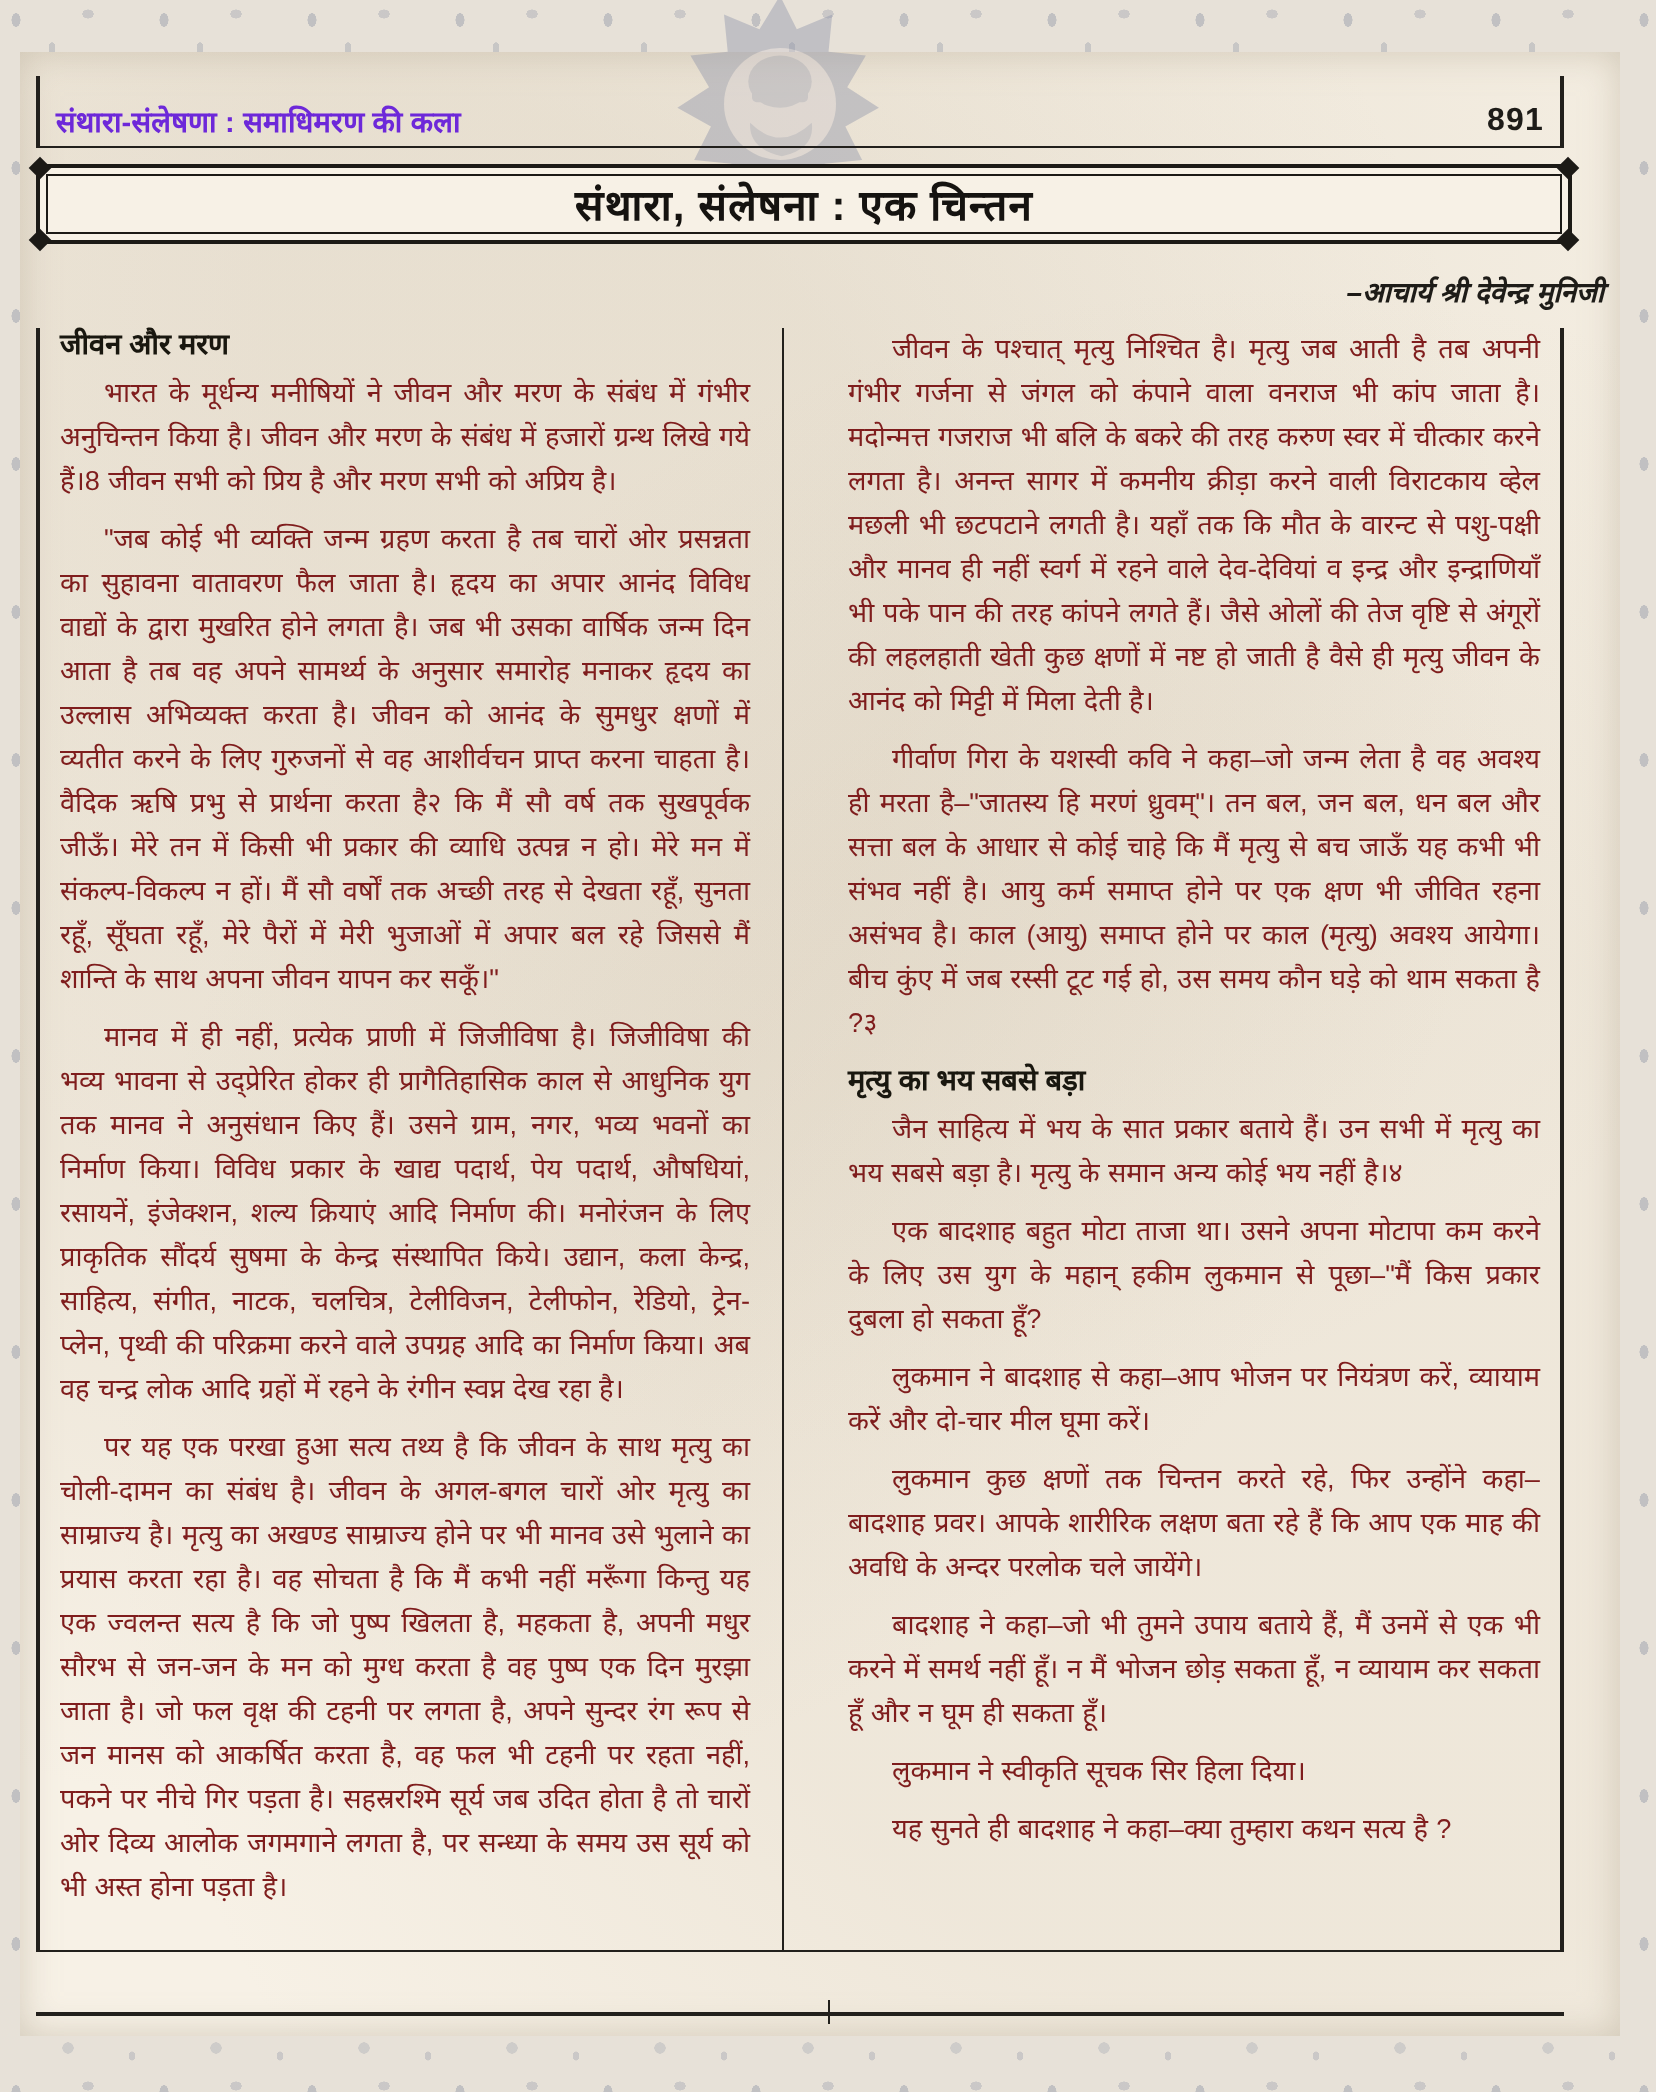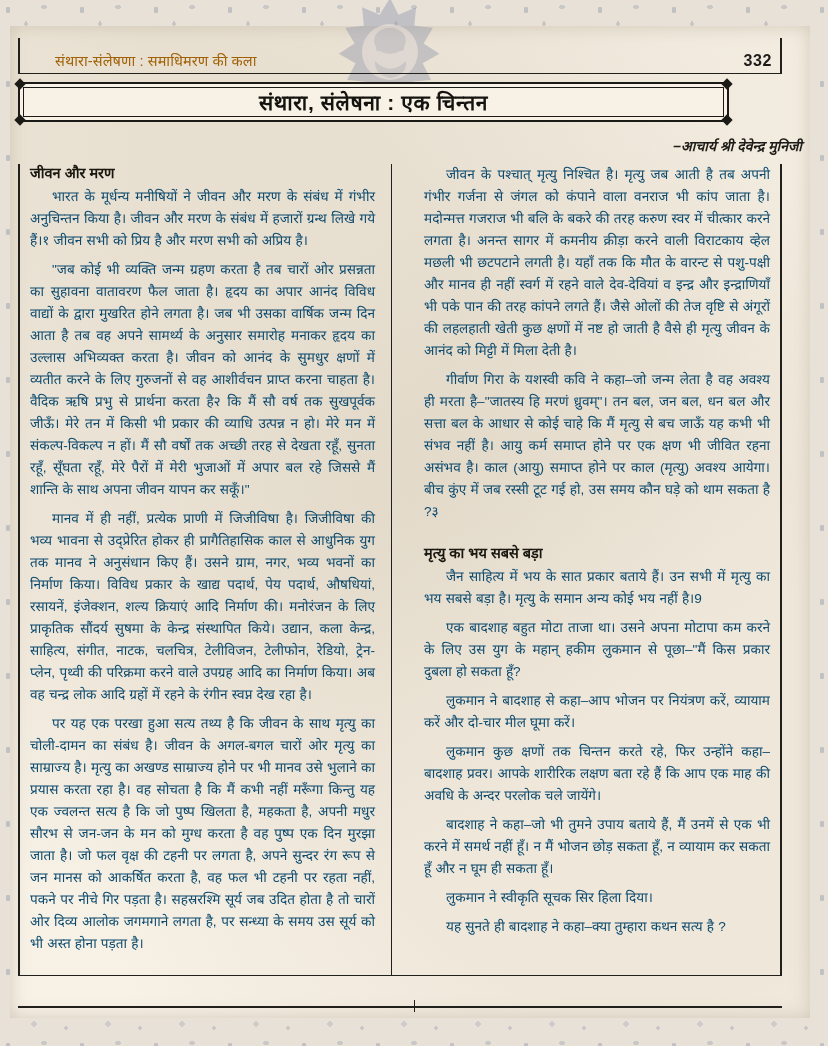--- a/index.html
+++ b/index.html
@@ -82,38 +82,37 @@
     border-right: 2px solid #22201c;
     border-bottom: 1.5px solid #22201c;
     box-sizing: border-box;
     display: flex;
     align-items: flex-end;
     justify-content: space-between;
     padding: 0 8px 3px 8px;
   }
   .runhead-text {
     font-size: 14.5px;
-    font-weight: 400;
-    color: #a16207;
+    font-weight: 700;
+    color: #6d28d9;
     letter-spacing: .1px;
-    margin-left: 27px;
   }
   .runhead-folio {
     font-size: 16px;
     font-weight: 700;
     color: #1e1c18;
     letter-spacing: .6px;
   }
 
   
   #title-banner {
     position: absolute;
     left: 18px;
     top: 82px;
-    width: 711px;
+    width: 768px;
     height: 40px;
     box-sizing: border-box;
     border: 2.5px solid #1c1a16;
     background: #f7f1e6;
     display: flex;
     align-items: center;
     justify-content: center;
   }
   #title-banner-inner {
     position: absolute;
@@ -177,27 +176,27 @@
   .column.left  { padding-right: 16px; border-right: 1.5px solid #22201c; }
   .column.right { padding-left: 16px; }
 
   h2.section-head {
     margin: 0 0 2px 0;
     font-size: 14.5px;
     font-weight: 700;
     color: #19170f;
     line-height: 1.35;
   }
-  h2.section-head.spaced { margin-top: 21px; }
+  h2.section-head.spaced { margin-top: 9px; }
 
   p.para {
     margin: 0 0 7px 0;
     font-size: 13.6px;
     line-height: 1.62;
-    color: #0c4a6e;
+    color: #7f1d1d;
     text-align: justify;
     text-indent: 22px;
     hyphens: none;
     word-spacing: .4px;
   }
 
   
   #footer-rule {
     position: absolute;
     left: 18px;
@@ -237,49 +236,49 @@
         <rect x="45" y="52" width="13" height="7" rx="2.5"></rect>
         <rect x="62" y="52" width="13" height="7" rx="2.5"></rect>
         <rect x="57" y="54" width="6" height="2.5"></rect>
         <path d="M44 70 q16 16 33 0 q2 14 -16 18 q-18 -4 -17 -18 z"></path>
       </g>
     </svg>
   </div>
 
   <div id="runhead">
     <span class="runhead-text">संथारा-संलेषणा : समाधिमरण की कला</span>
-    <span class="runhead-folio">332</span>
+    <span class="runhead-folio">891</span>
   </div>
 
   <div id="title-banner">
     <div id="title-banner-inner"></div>
     <span class="corner-orn tl"></span>
     <span class="corner-orn tr"></span>
     <span class="corner-orn bl"></span>
     <span class="corner-orn br"></span>
     <h1 id="title-text">संथारा, संलेषना : एक चिन्तन</h1>
   </div>
 
   <div id="byline">–आचार्य श्री देवेन्द्र मुनिजी</div>
 
   <div id="body-frame">
 
     <div class="column left">
       <h2 class="section-head">जीवन और मरण</h2>
-      <p class="para">भारत के मूर्धन्य मनीषियों ने जीवन और मरण के संबंध में गंभीर अनुचिन्तन किया है। जीवन और मरण के संबंध में हजारों ग्रन्थ लिखे गये हैं।१ जीवन सभी को प्रिय है और मरण सभी को अप्रिय है।</p>
+      <p class="para">भारत के मूर्धन्य मनीषियों ने जीवन और मरण के संबंध में गंभीर अनुचिन्तन किया है। जीवन और मरण के संबंध में हजारों ग्रन्थ लिखे गये हैं।8 जीवन सभी को प्रिय है और मरण सभी को अप्रिय है।</p>
       <p class="para">"जब कोई भी व्यक्ति जन्म ग्रहण करता है तब चारों ओर प्रसन्नता का सुहावना वातावरण फैल जाता है। हृदय का अपार आनंद विविध वाद्यों के द्वारा मुखरित होने लगता है। जब भी उसका वार्षिक जन्म दिन आता है तब वह अपने सामर्थ्य के अनुसार समारोह मनाकर हृदय का उल्लास अभिव्यक्त करता है। जीवन को आनंद के सुमधुर क्षणों में व्यतीत करने के लिए गुरुजनों से वह आशीर्वचन प्राप्त करना चाहता है। वैदिक ऋषि प्रभु से प्रार्थना करता है२ कि मैं सौ वर्ष तक सुखपूर्वक जीऊँ। मेरे तन में किसी भी प्रकार की व्याधि उत्पन्न न हो। मेरे मन में संकल्प-विकल्प न हों। मैं सौ वर्षों तक अच्छी तरह से देखता रहूँ, सुनता रहूँ, सूँघता रहूँ, मेरे पैरों में मेरी भुजाओं में अपार बल रहे जिससे मैं शान्ति के साथ अपना जीवन यापन कर सकूँ।"</p>
       <p class="para">मानव में ही नहीं, प्रत्येक प्राणी में जिजीविषा है। जिजीविषा की भव्य भावना से उद्प्रेरित होकर ही प्रागैतिहासिक काल से आधुनिक युग तक मानव ने अनुसंधान किए हैं। उसने ग्राम, नगर, भव्य भवनों का निर्माण किया। विविध प्रकार के खाद्य पदार्थ, पेय पदार्थ, औषधियां, रसायनें, इंजेक्शन, शल्य क्रियाएं आदि निर्माण की। मनोरंजन के लिए प्राकृतिक सौंदर्य सुषमा के केन्द्र संस्थापित किये। उद्यान, कला केन्द्र, साहित्य, संगीत, नाटक, चलचित्र, टेलीविजन, टेलीफोन, रेडियो, ट्रेन-प्लेन, पृथ्वी की परिक्रमा करने वाले उपग्रह आदि का निर्माण किया। अब वह चन्द्र लोक आदि ग्रहों में रहने के रंगीन स्वप्न देख रहा है।</p>
       <p class="para">पर यह एक परखा हुआ सत्य तथ्य है कि जीवन के साथ मृत्यु का चोली-दामन का संबंध है। जीवन के अगल-बगल चारों ओर मृत्यु का साम्राज्य है। मृत्यु का अखण्ड साम्राज्य होने पर भी मानव उसे भुलाने का प्रयास करता रहा है। वह सोचता है कि मैं कभी नहीं मरूँगा किन्तु यह एक ज्वलन्त सत्य है कि जो पुष्प खिलता है, महकता है, अपनी मधुर सौरभ से जन-जन के मन को मुग्ध करता है वह पुष्प एक दिन मुरझा जाता है। जो फल वृक्ष की टहनी पर लगता है, अपने सुन्दर रंग रूप से जन मानस को आकर्षित करता है, वह फल भी टहनी पर रहता नहीं, पकने पर नीचे गिर पड़ता है। सहस्ररश्मि सूर्य जब उदित होता है तो चारों ओर दिव्य आलोक जगमगाने लगता है, पर सन्ध्या के समय उस सूर्य को भी अस्त होना पड़ता है।</p>
     </div>
 
     <div class="column right">
       <p class="para">जीवन के पश्चात् मृत्यु निश्चित है। मृत्यु जब आती है तब अपनी गंभीर गर्जना से जंगल को कंपाने वाला वनराज भी कांप जाता है। मदोन्मत्त गजराज भी बलि के बकरे की तरह करुण स्वर में चीत्कार करने लगता है। अनन्त सागर में कमनीय क्रीड़ा करने वाली विराटकाय व्हेल मछली भी छटपटाने लगती है। यहाँ तक कि मौत के वारन्ट से पशु-पक्षी और मानव ही नहीं स्वर्ग में रहने वाले देव-देवियां व इन्द्र और इन्द्राणियाँ भी पके पान की तरह कांपने लगते हैं। जैसे ओलों की तेज वृष्टि से अंगूरों की लहलहाती खेती कुछ क्षणों में नष्ट हो जाती है वैसे ही मृत्यु जीवन के आनंद को मिट्टी में मिला देती है।</p>
       <p class="para">गीर्वाण गिरा के यशस्वी कवि ने कहा–जो जन्म लेता है वह अवश्य ही मरता है–"जातस्य हि मरणं ध्रुवम्"। तन बल, जन बल, धन बल और सत्ता बल के आधार से कोई चाहे कि मैं मृत्यु से बच जाऊँ यह कभी भी संभव नहीं है। आयु कर्म समाप्त होने पर एक क्षण भी जीवित रहना असंभव है। काल (आयु) समाप्त होने पर काल (मृत्यु) अवश्य आयेगा। बीच कुंए में जब रस्सी टूट गई हो, उस समय कौन घड़े को थाम सकता है ?३</p>
       <h2 class="section-head spaced">मृत्यु का भय सबसे बड़ा</h2>
-      <p class="para">जैन साहित्य में भय के सात प्रकार बताये हैं। उन सभी में मृत्यु का भय सबसे बड़ा है। मृत्यु के समान अन्य कोई भय नहीं है।9</p>
+      <p class="para">जैन साहित्य में भय के सात प्रकार बताये हैं। उन सभी में मृत्यु का भय सबसे बड़ा है। मृत्यु के समान अन्य कोई भय नहीं है।४</p>
       <p class="para">एक बादशाह बहुत मोटा ताजा था। उसने अपना मोटापा कम करने के लिए उस युग के महान् हकीम लुकमान से पूछा–"मैं किस प्रकार दुबला हो सकता हूँ?</p>
       <p class="para">लुकमान ने बादशाह से कहा–आप भोजन पर नियंत्रण करें, व्यायाम करें और दो-चार मील घूमा करें।</p>
       <p class="para">लुकमान कुछ क्षणों तक चिन्तन करते रहे, फिर उन्होंने कहा–बादशाह प्रवर। आपके शारीरिक लक्षण बता रहे हैं कि आप एक माह की अवधि के अन्दर परलोक चले जायेंगे।</p>
       <p class="para">बादशाह ने कहा–जो भी तुमने उपाय बताये हैं, मैं उनमें से एक भी करने में समर्थ नहीं हूँ। न मैं भोजन छोड़ सकता हूँ, न व्यायाम कर सकता हूँ और न घूम ही सकता हूँ।</p>
       <p class="para">लुकमान ने स्वीकृति सूचक सिर हिला दिया।</p>
       <p class="para">यह सुनते ही बादशाह ने कहा–क्या तुम्हारा कथन सत्य है ?</p>
     </div>
 
   </div>
 

